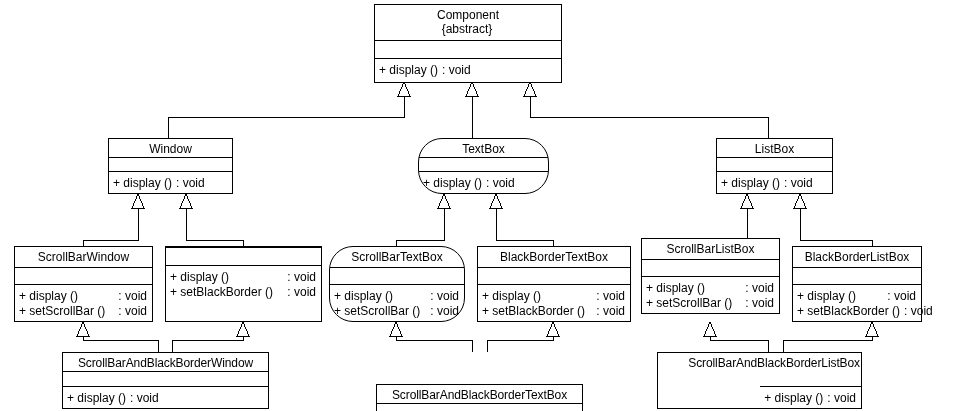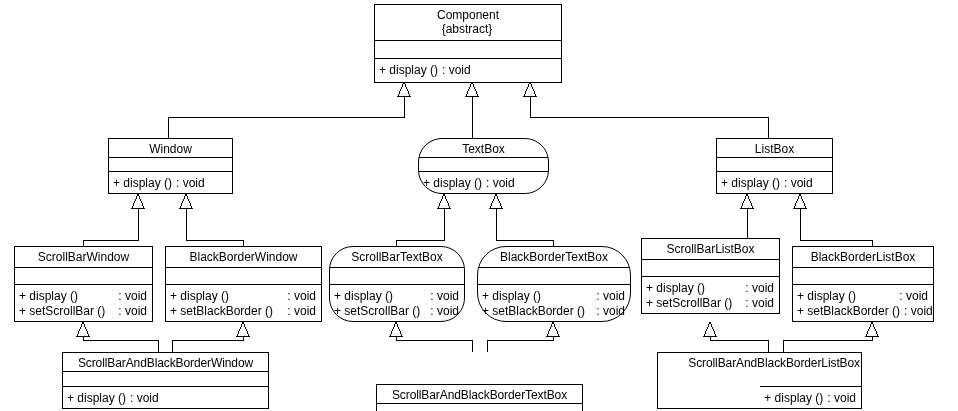--- a/index.html
+++ b/index.html
@@ -199,21 +199,20 @@
       </div>
       <div class="op">
         <span class="op-sig">+ setScrollBar ()</span>
         <span class="op-gap"></span>
         <span class="op-ret">: void</span>
       </div>
     </div>
   </div>
 
   <div class="uml-class" style="left:165px; top:246px; width:157px; height:76px;">
-    <div class="cls-name">BlackBorderWindow</div>
     <div class="cls-attrs"></div>
     <div class="cls-ops">
       <div class="op">
         <span class="op-sig">+ display ()</span>
         <span class="op-gap"></span>
         <span class="op-ret">: void</span>
       </div>
       <div class="op">
         <span class="op-sig">+ setBlackBorder ()</span>
         <span class="op-gap"></span>
@@ -232,21 +231,21 @@
         <span class="op-ret">: void</span>
       </div>
       <div class="op">
         <span class="op-sig">+ setScrollBar ()</span>
         <span class="op-gap"></span>
         <span class="op-ret">: void</span>
       </div>
     </div>
   </div>
 
-  <div class="uml-class" style="left:477px; top:246px; width:154px; height:76px;border-radius:29px;">
+  <div class="uml-class" style="left:477px; top:246px; width:154px; height:76px;">
     <div class="cls-name">BlackBorderTextBox</div>
     <div class="cls-attrs"></div>
     <div class="cls-ops">
       <div class="op">
         <span class="op-sig">+ display ()</span>
         <span class="op-gap"></span>
         <span class="op-ret">: void</span>
       </div>
       <div class="op">
         <span class="op-sig">+ setBlackBorder ()</span>
@@ -266,21 +265,21 @@
         <span class="op-ret">: void</span>
       </div>
       <div class="op">
         <span class="op-sig">+ setScrollBar ()</span>
         <span class="op-gap"></span>
         <span class="op-ret">: void</span>
       </div>
     </div>
   </div>
 
-  <div class="uml-class" style="left:792px; top:246px; width:142px; height:76px;">
+  <div class="uml-class" style="left:792px; top:246px; width:130px; height:76px;">
     <div class="cls-name">BlackBorderListBox</div>
     <div class="cls-attrs"></div>
     <div class="cls-ops">
       <div class="op">
         <span class="op-sig">+ display ()</span>
         <span class="op-gap"></span>
         <span class="op-ret">: void</span>
       </div>
       <div class="op">
         <span class="op-sig">+ setBlackBorder ()</span>

